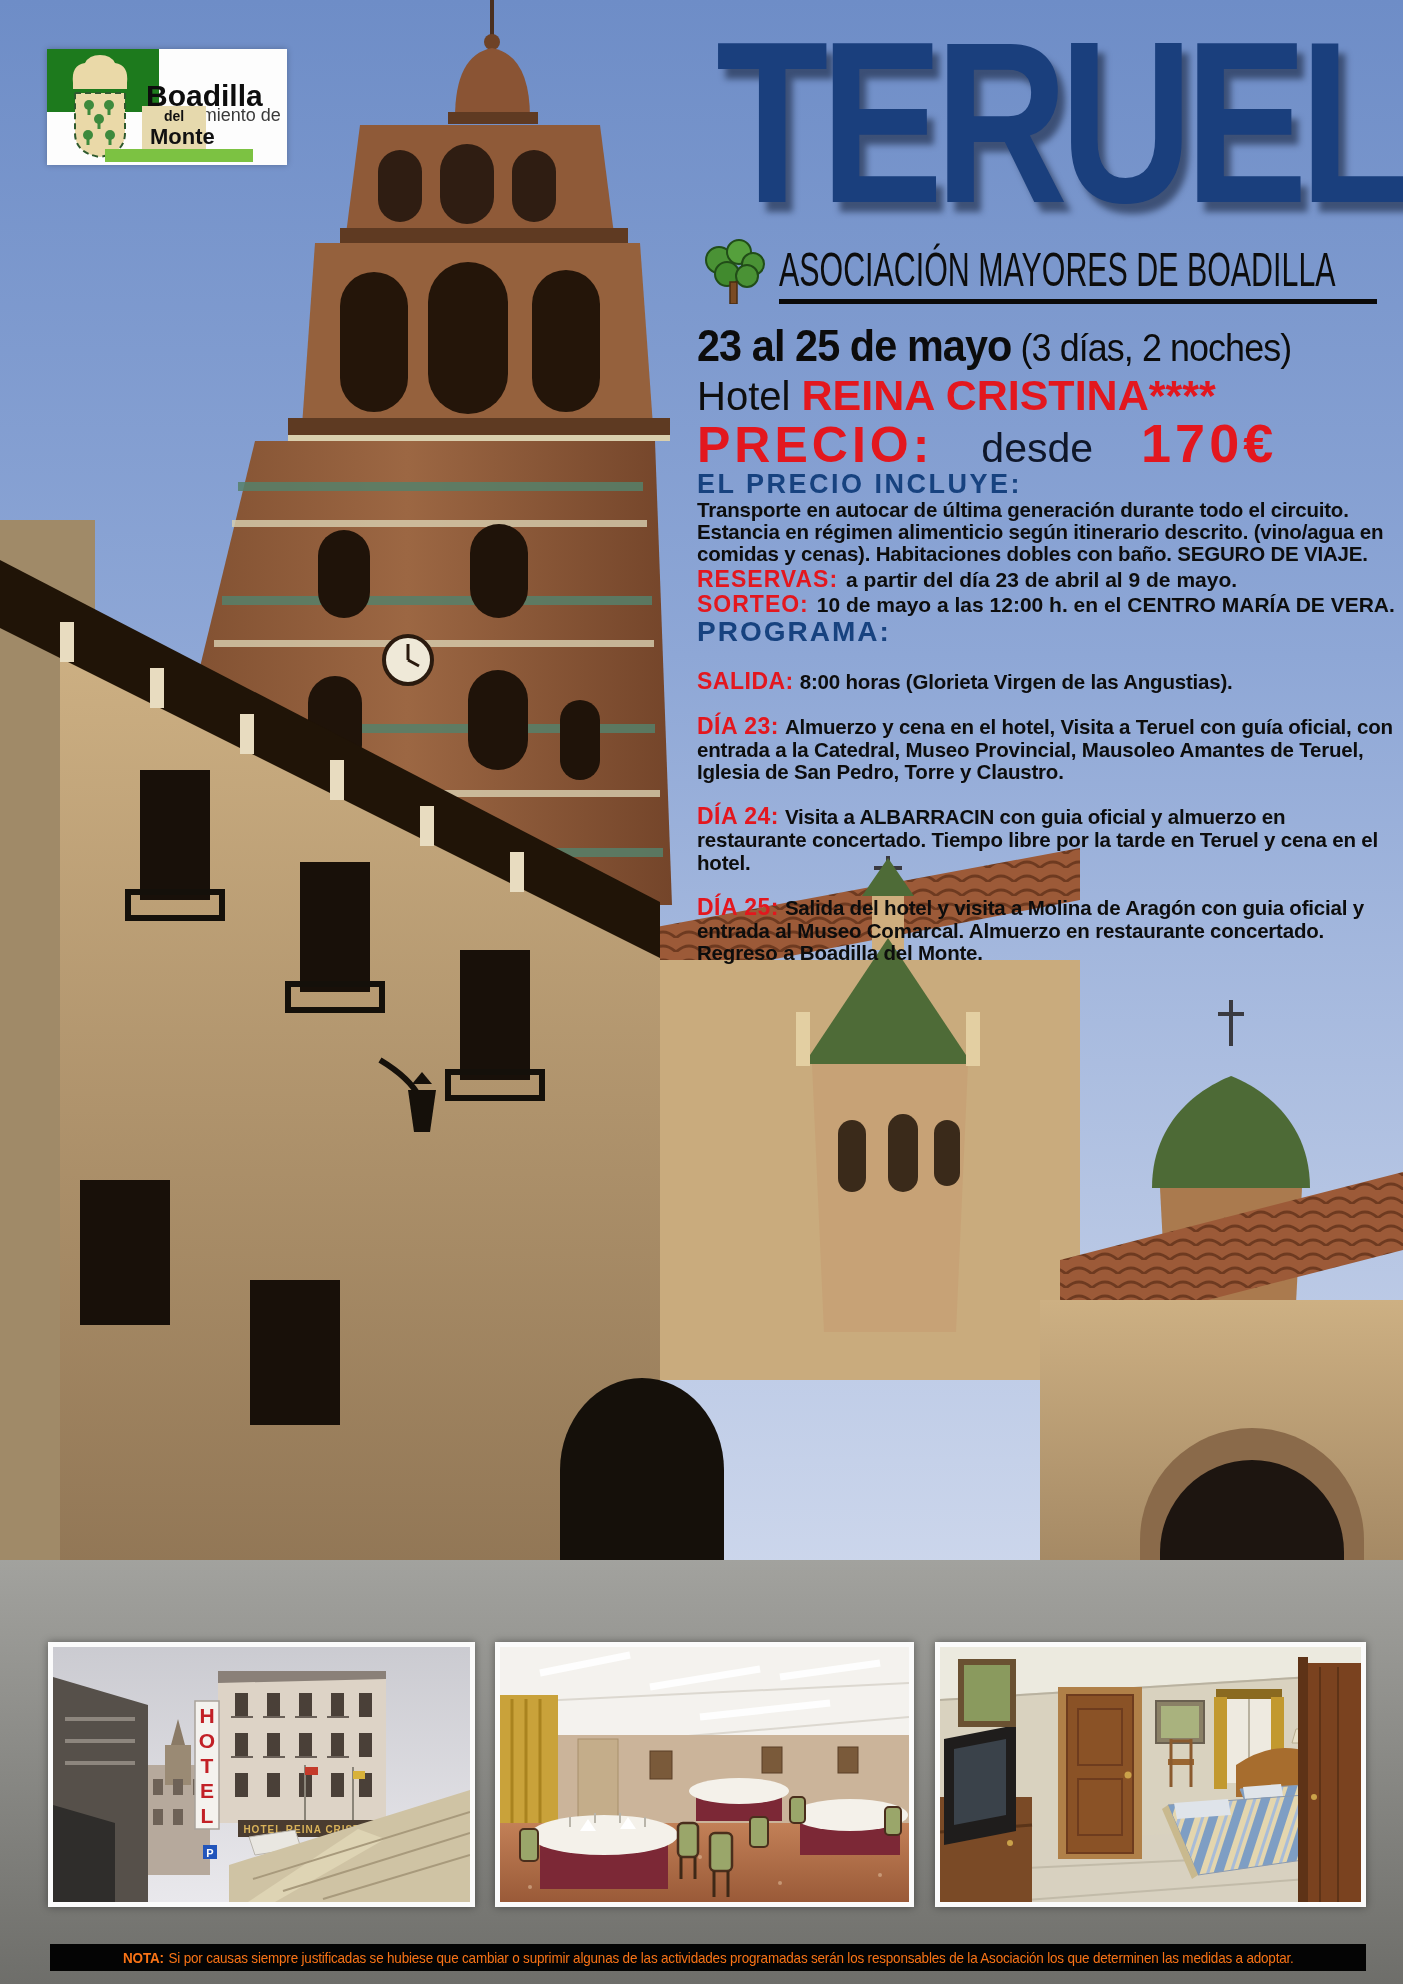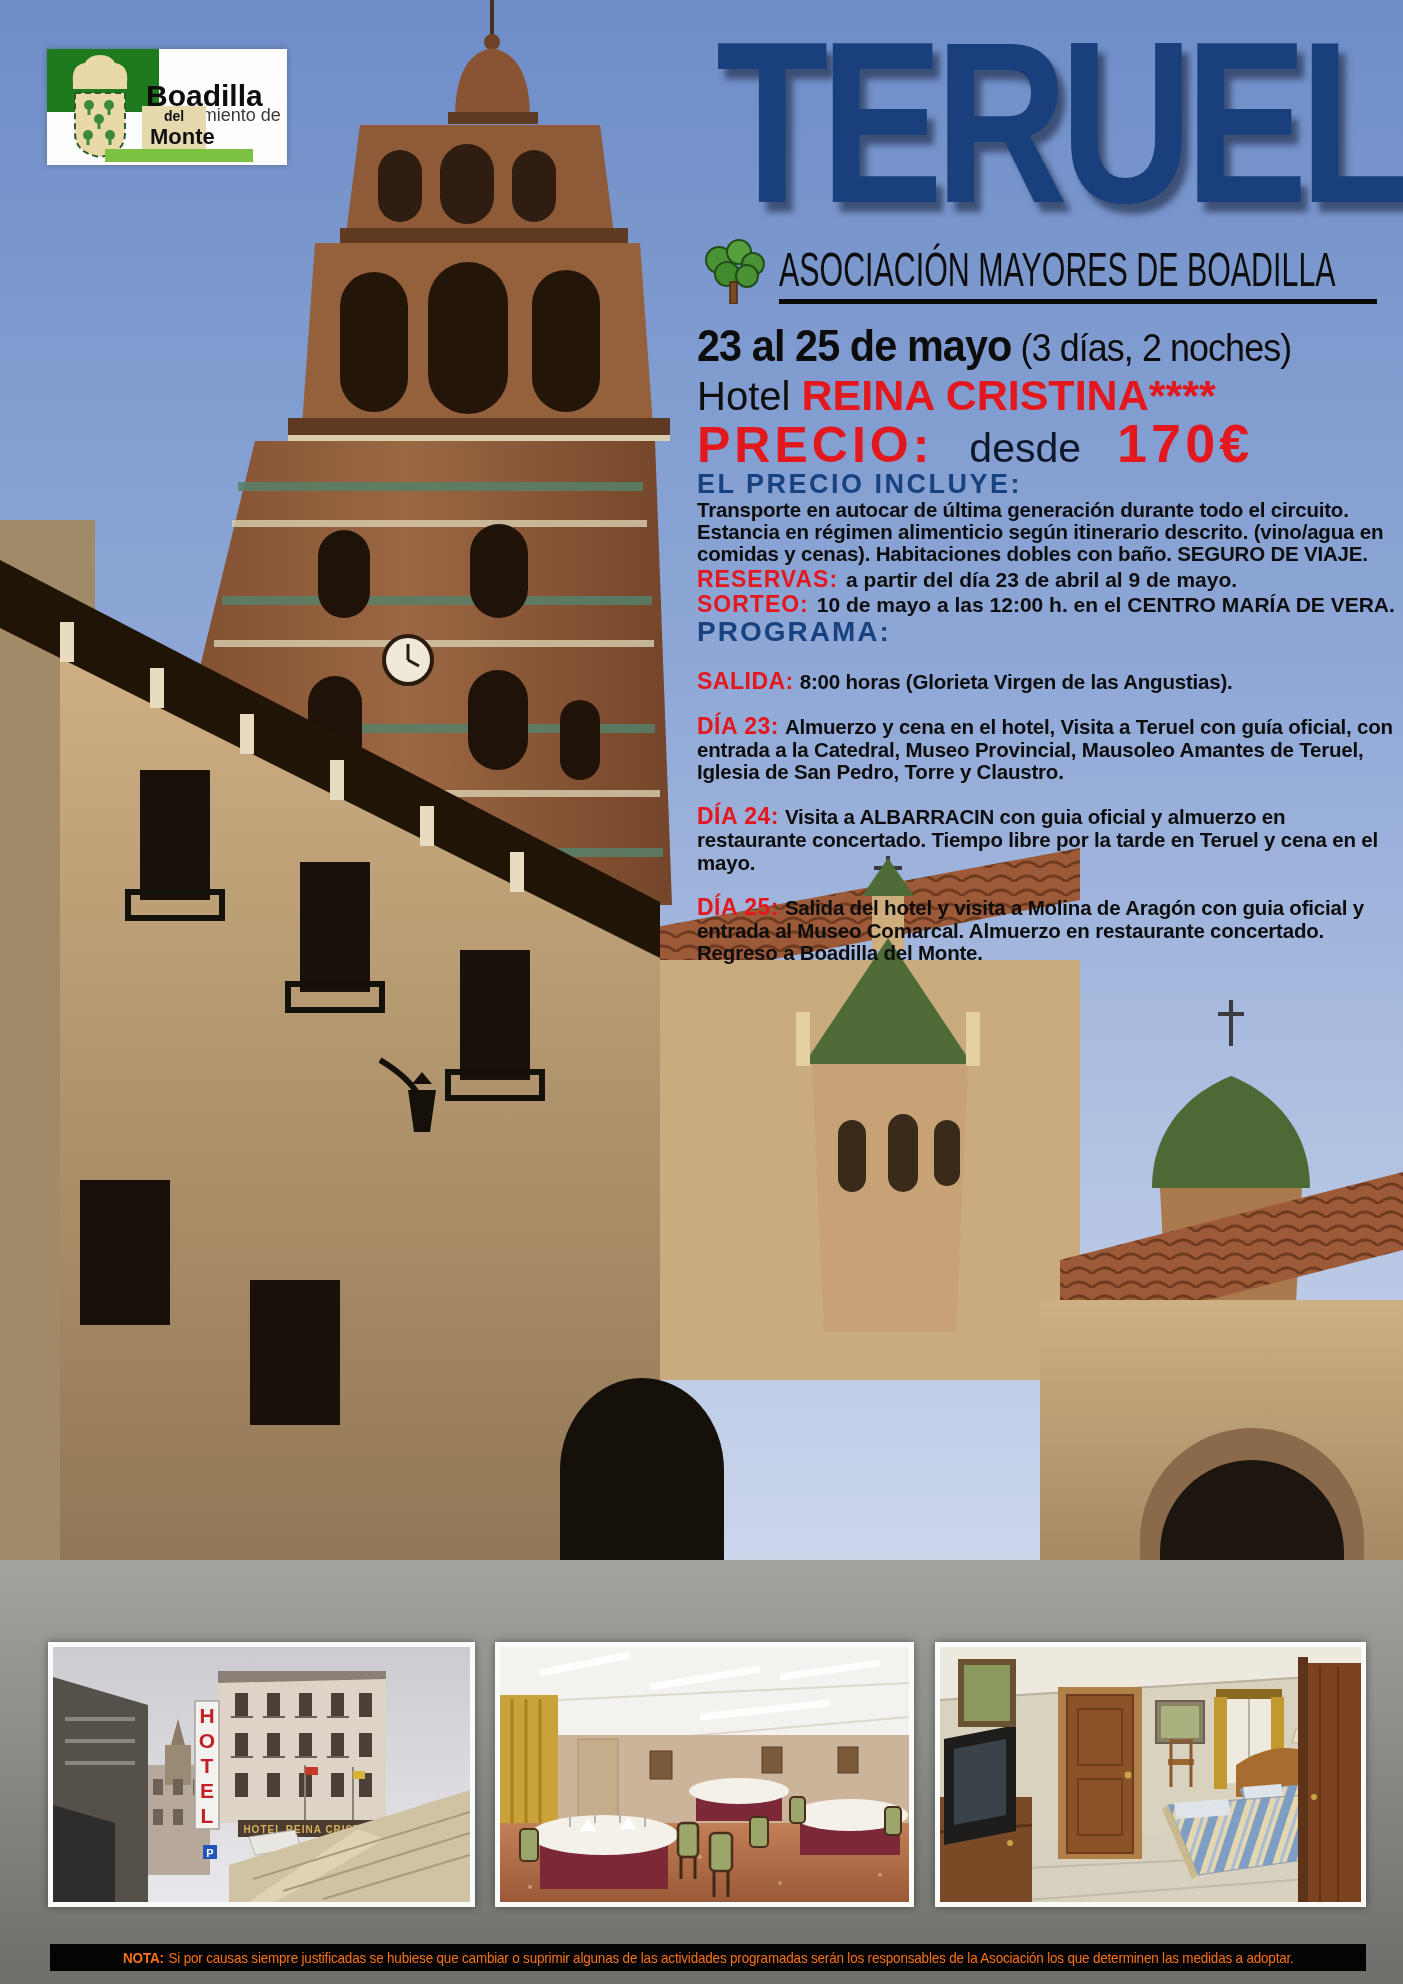--- a/index.html
+++ b/index.html
@@ -29,21 +29,21 @@
   .subtitle-wrap span{display:inline-block;font-size:49px;line-height:1;color:#0d0d0d;
          transform:scaleX(0.62);transform-origin:left bottom;white-space:nowrap;}
 
   
   .line-dates{position:absolute;left:697px;top:320px;white-space:nowrap;
       font-size:45px;font-weight:bold;color:#0c0c0c;letter-spacing:-1px;
       transform:scaleX(0.92);transform-origin:left top;}
   .line-dates .detail{font-weight:400;font-size:39px;margin-left:10px;}
   .line-hotel{position:absolute;left:697px;top:371px;white-space:nowrap;font-size:40px;color:#0e0e0e;}
   .line-hotel .red{color:#e3171e;font-weight:800;font-size:43px;}
-  .line-price{position:absolute;left:697px;top:412px;display:flex;align-items:baseline;gap:36px;white-space:nowrap;}
+  .line-price{position:absolute;left:697px;top:412px;display:flex;align-items:baseline;gap:48px;white-space:nowrap;}
   .line-price .p1{font-size:50px;font-weight:800;color:#e3171e;letter-spacing:4px;}
   .line-price .p2{font-size:41px;color:#0f172a;}
   .line-price .p3{font-size:54px;font-weight:800;color:#e3171e;letter-spacing:4px;}
 
   .includes-h{position:absolute;left:697px;top:469px;font-size:27px;font-weight:800;
       color:#17427f;letter-spacing:2.5px;white-space:nowrap;}
   .includes-body{position:absolute;left:697px;top:499px;width:694px;font-size:20.5px;
       font-weight:bold;line-height:1.08;color:#0d0d0d;letter-spacing:-0.2px;}
   .kv{position:absolute;left:697px;white-space:nowrap;font-size:21px;font-weight:bold;color:#0d0d0d;}
   .kv .lab{color:#e3171e;font-size:23px;font-weight:800;letter-spacing:1px;margin-right:8px;}
@@ -276,21 +276,21 @@
 
   <div class="programa-h">PROGRAMA:</div>
   <div class="programa-list">
     <p class="prog-item">
       <span class="lab">SALIDA:</span><span>8:00 horas (Glorieta Virgen de las Angustias).</span>
     </p>
     <p class="prog-item">
       <span class="lab">DÍA 23:</span><span>Almuerzo y cena en el hotel, Visita a Teruel con guía oficial, con entrada a la Catedral, Museo Provincial, Mausoleo Amantes de Teruel, Iglesia de San Pedro, Torre y Claustro.</span>
     </p>
     <p class="prog-item">
-      <span class="lab">DÍA 24:</span><span>Visita a ALBARRACIN con guia oficial y almuerzo en restaurante concertado. Tiempo libre por la tarde en Teruel y cena en el mayo.</span>
+      <span class="lab">DÍA 24:</span><span>Visita a ALBARRACIN con guia oficial y almuerzo en restaurante concertado. Tiempo libre por la tarde en Teruel y cena en el hotel.</span>
     </p>
     <p class="prog-item">
       <span class="lab">DÍA 25:</span><span>Salida del hotel y visita a Molina de Aragón con guia oficial y entrada al Museo Comarcal. Almuerzo en restaurante concertado. Regreso a Boadilla del Monte.</span>
     </p>
   </div>
 
   <div class="photo p1">
     <svg viewBox="0 0 417 255" preserveAspectRatio="none">
       <defs>
         <linearGradient id="p1sky" x1="0" y1="0" x2="0" y2="1">

